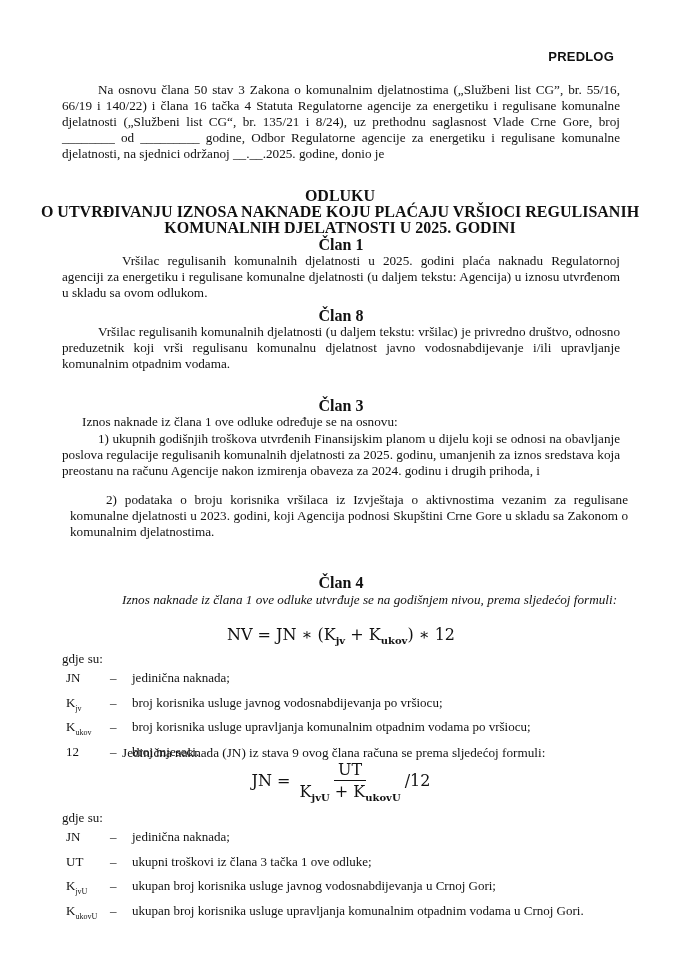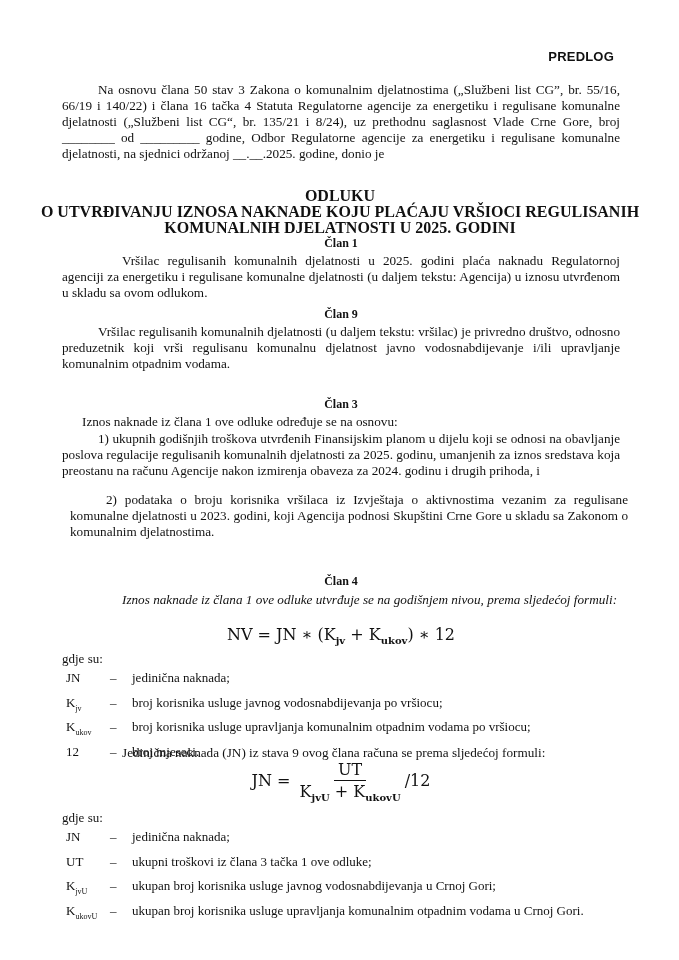--- a/index.html
+++ b/index.html
@@ -10,21 +10,21 @@
   .page { position: absolute; left: 0; top: 12px; width: 679px; height: 960px; }
   .predlog {
     position: absolute; right: 65px; top: 37px;
     font-family: "Liberation Sans", sans-serif; font-weight: bold; font-size: 13px; letter-spacing: 0.2px;
   }
   .block { position: absolute; left: 62px; width: 558px; line-height: 16px; text-align: justify; }
   .indent1 { text-indent: 36px; }
   .indent2 { text-indent: 60px; }
   .indent3 { text-indent: 20px; }
   .title-block { position: absolute; left: 40px; width: 600px; text-align: center; font-weight: bold; line-height: 16px; font-size: 16px; font-family: Liberation Serif, serif; }
-  .clan { position: absolute; left: 62px; width: 558px; text-align: center; font-weight: bold; font-size: 12px; }
+  .clan { position: absolute; left: 62px; width: 558px; text-align: center; font-weight: bold; font-size: 16px; }
   .formula { position: absolute; left: 62px; width: 558px; text-align: center; font-family: "DejaVu Serif", serif; font-size: 16px; }
   .formula sub { font-size: 10px; font-weight: bold; }
   .deflist { position: absolute; left: 66px; width: 580px; line-height: 19px; font-size: 13px; }
   .defrow { display: flex; }
   .defsym { width: 44px; font-family: Liberation Serif, serif; }
   .defsym sub { font-size: 8px; }
   .defdash { width: 22px; }
   .frac { display: inline-flex; flex-direction: column; align-items: center; vertical-align: middle; }
   .frac .num { border-bottom: 1px solid #111; padding: 0 4px 1px; }
   .frac .den { padding: 1px 4px 0; }
@@ -40,21 +40,21 @@
 
   <div class="title-block" style="top:176px;">
     <div>ODLUKU</div>
     <div>O UTVRĐIVANJU IZNOSA NAKNADE KOJU PLAĆAJU VRŠIOCI REGULISANIH</div>
     <div>KOMUNALNIH DJELATNOSTI U 2025. GODINI</div>
   </div>
 
   <div class="clan" style="top:224px;">Član 1</div>
   <p class="block indent2" style="top:241px; margin:0;">Vršilac regulisanih komunalnih djelatnosti u 2025. godini plaća naknadu Regulatornoj agenciji za energetiku i regulisane komunalne djelatnosti (u daljem tekstu: Agencija) u iznosu utvrđenom u skladu sa ovom odlukom.</p>
 
-  <div class="clan" style="top:295px;">Član 9</div>
+  <div class="clan" style="top:295px;">Član 8</div>
   <p class="block indent1" style="top:312px; margin:0;">Vršilac regulisanih komunalnih djelatnosti (u daljem tekstu: vršilac) je privredno društvo, odnosno preduzetnik koji vrši regulisanu komunalnu djelatnost javno vodosnabdijevanje i/ili upravljanje komunalnim otpadnim vodama.</p>
 
   <div class="clan" style="top:385px;">Član 3</div>
   <p class="block indent3" style="top:402px; margin:0;">Iznos naknade iz člana 1 ove odluke određuje se na osnovu:</p>
   <p class="block indent1" style="top:419px; margin:0;">1) ukupnih godišnjih troškova utvrđenih Finansijskim planom u dijelu koji se odnosi na obavljanje poslova regulacije regulisanih komunalnih djelatnosti za 2025. godinu, umanjenih za iznos sredstava koja preostanu na računu Agencije nakon izmirenja obaveza za 2024. godinu i drugih prihoda, i</p>
   <p class="block indent1" style="top:472px; margin:8px;">2) podataka o broju korisnika vršilaca iz Izvještaja o aktivnostima vezanim za regulisane komunalne djelatnosti u 2023. godini, koji Agencija podnosi Skupštini Crne Gore u skladu sa Zakonom o komunalnim djelatnostima.</p>
 
   <div class="clan" style="top:562px;">Član 4</div>
   <p class="block indent2" style="top:580px; margin:0;font-style:italic;">Iznos naknade iz člana 1 ove odluke utvrđuje se na godišnjem nivou, prema sljedećoj formuli:</p>
 

